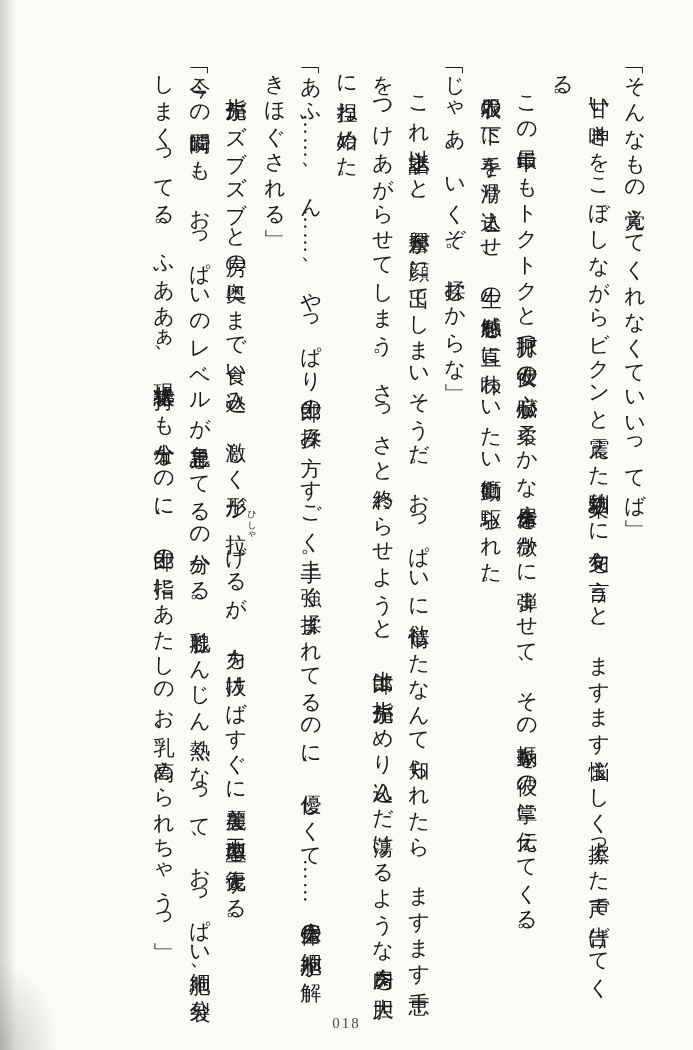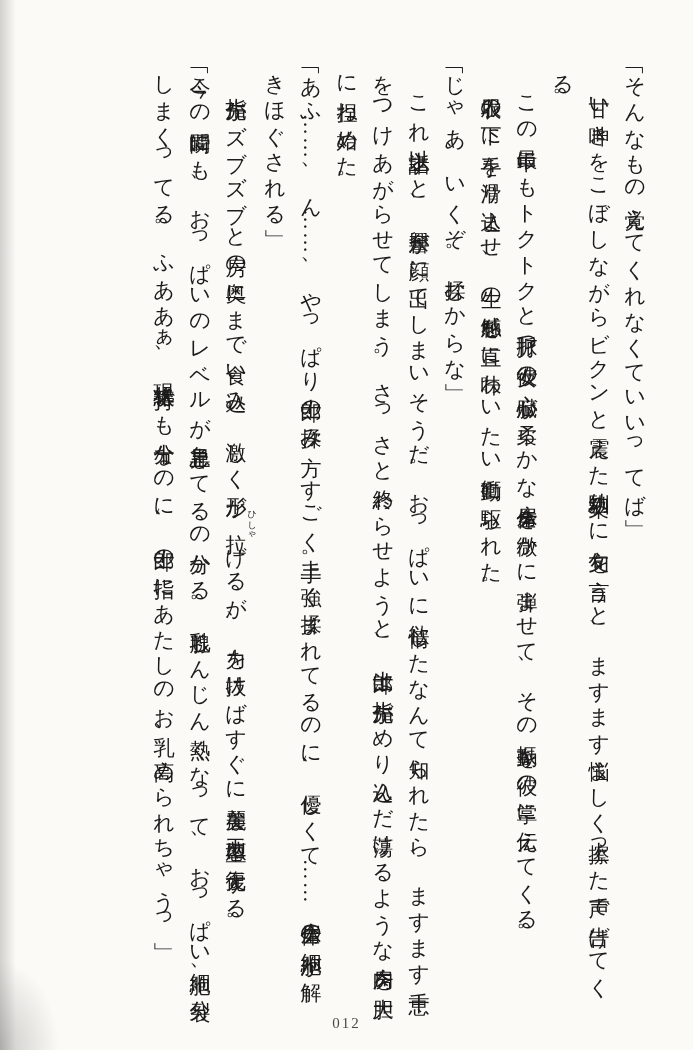--- a/index.html
+++ b/index.html
@@ -91,15 +91,15 @@
     <p class="dialogue">「じゃあ、いくぞ。揉むからな」</p>
     <p class="narrative">これ以上話すと、興奮が顔に出てしまいそうだ。おっぱいに欲情したなんて知られたら、ますます千恵をつけあがらせてしまう。さっさと終わらせようと、士郎は指先がめり込んだ蕩けるような房肉を大胆に捏ね始めた。</p>
     <p class="dialogue">「あふ……、ん……、やっぱり士郎の揉み方、すごく上手。強く揉まれてるのに、優しくて……房全体の細胞が解きほぐされる」</p>
 
     <p class="narrative"><span>指先がズブズブと房の奥にまで食い込み、激しく形が</span><ruby><span>拉</span><rt>ひしゃ</rt></ruby><span>げるが、力を抜けばすぐに美麗な玉葱型に復元する。</span></p>
 
     <p class="dialogue">「今この瞬間にも、おっぱいのレベルが急上昇してるの分かる。乳腺じんじん熱くなって、おっぱい細胞、分裂しまくってる。ふああぁ、現状維持でも十分なのに、士郎の指にあたしのお乳、高められちゃうっ」</p>
 
   </div>
 
-  <div class="page-number">012</div>
+  <div class="page-number">018</div>
 
 </div>
 
 </body></html>

